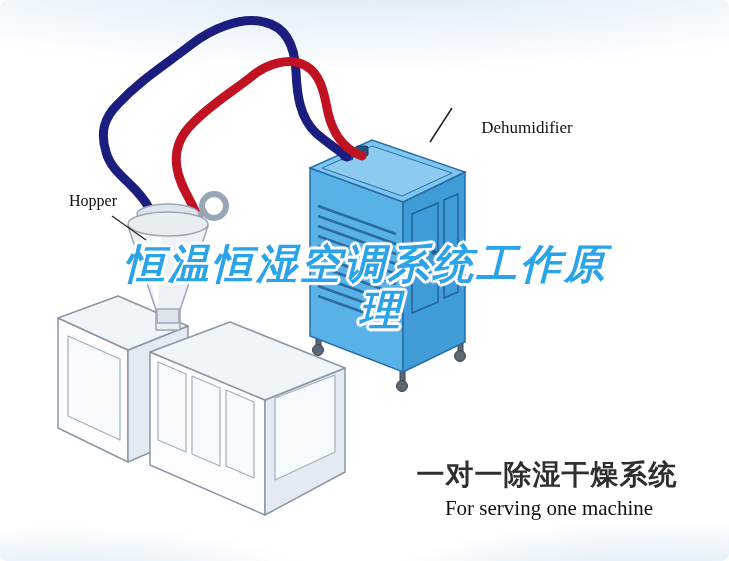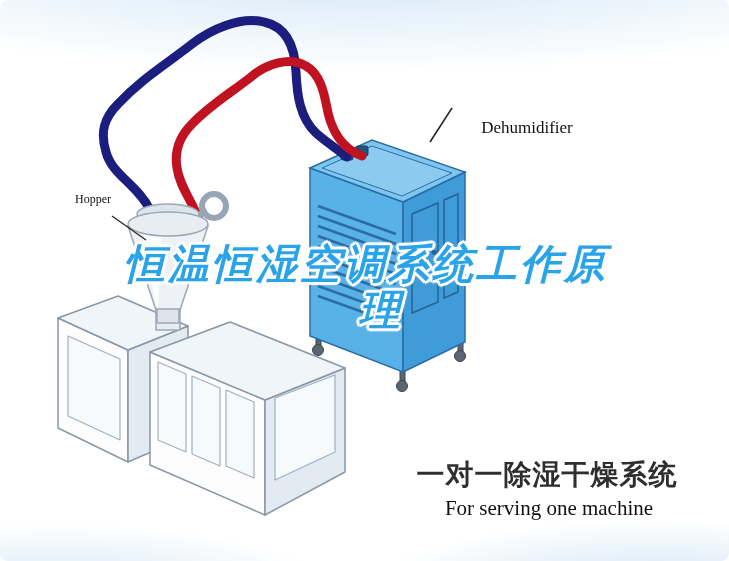--- a/index.html
+++ b/index.html
@@ -13,21 +13,21 @@
       radial-gradient(ellipse 120% 30% at 50% -8%, var(--background-tint,#CDE4F6) 0%, rgba(255,255,255,0) 70%),
       radial-gradient(ellipse 60% 22% at 90% 108%, #c6dff2 0%, rgba(255,255,255,0) 70%),
       radial-gradient(ellipse 55% 18% at 8% 106%, #d2e6f5 0%, rgba(255,255,255,0) 70%),
       #ffffff;
   }
   .scene-svg{position:absolute;left:0;top:0;}
   .lbl{position:absolute;transform:translateX(-50%);white-space:nowrap;color:#101010;}
   .lbl-zh{font-weight:bold;}
   .lbl-en{font-family:"Liberation Serif",serif;}
   .hopper-zh{left:89px;top:160px;font-size:24px;letter-spacing:1px;}
-  .hopper-en{left:93px;top:192px;font-size:12px;}
+  .hopper-en{left:93px;top:192px;font-size:16px;}
   .dehum-zh{left:527px;top:70px;font-size:26px;letter-spacing:2px;}
   .dehum-en{left:527px;top:86px;font-size:17px;margin-top:32px;}
   .title-line{
     position:absolute;transform:translateX(-50%);white-space:nowrap;
     font-weight:bold;font-style:italic;
     font-size:41px;letter-spacing:3px;
     color:var(--title-blue,#2BA3E8);
     text-shadow:
       -2px -2px 0 #fff, 2px -2px 0 #fff, -2px 2px 0 #fff, 2px 2px 0 #fff,
       -3px 0 1px #fff, 3px 0 1px #fff, 0 -3px 1px #fff, 0 3px 1px #fff;

